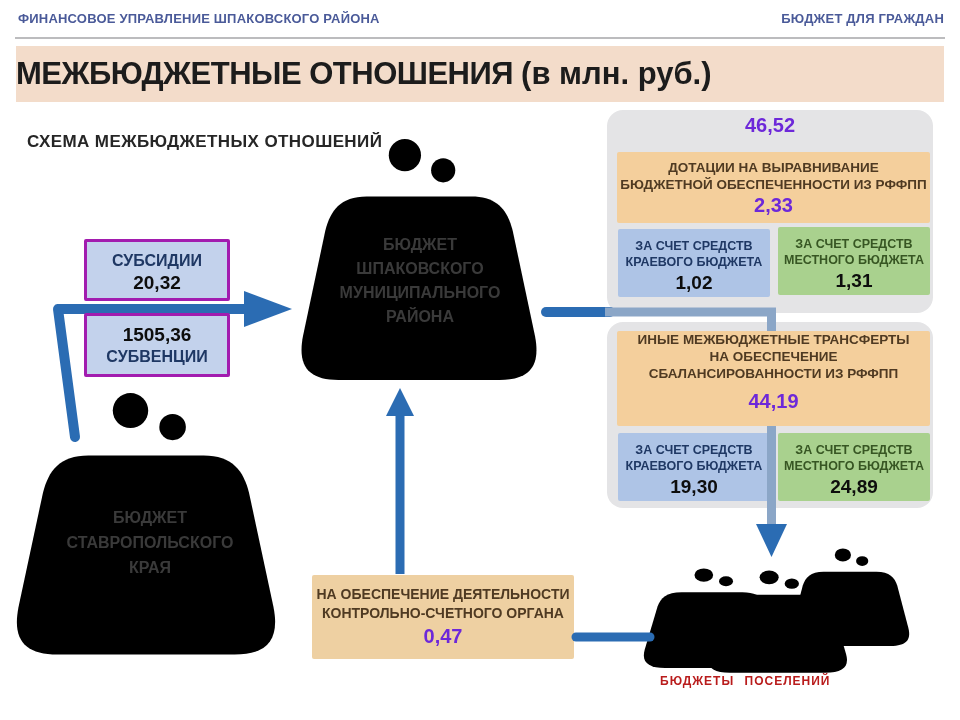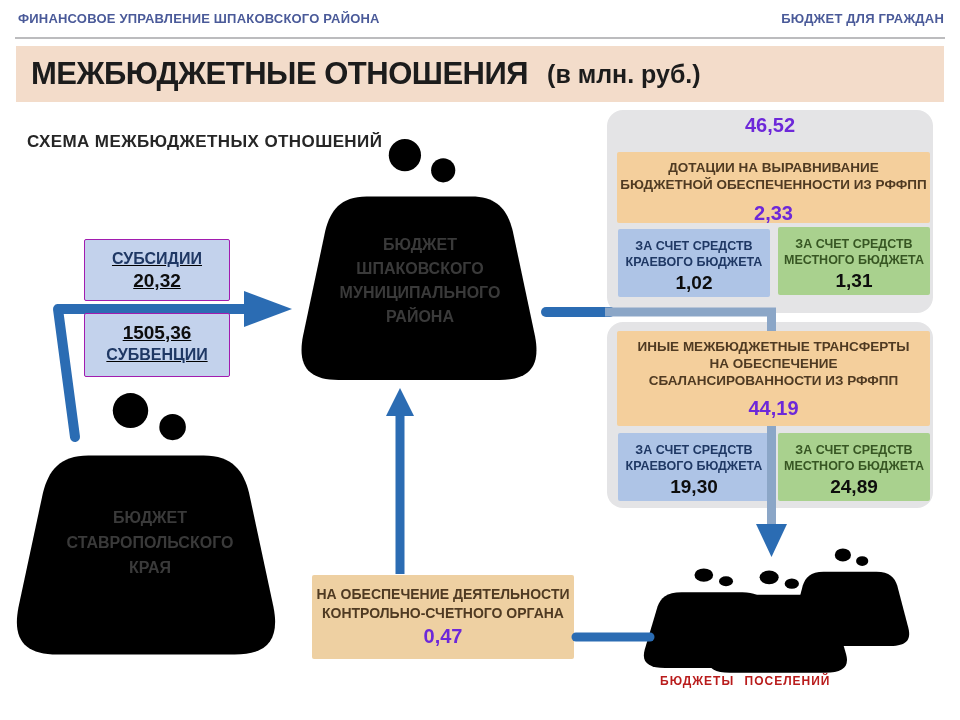--- a/index.html
+++ b/index.html
@@ -6,29 +6,29 @@
   .canvas{position:relative;width:960px;height:720px;background:#fff;overflow:hidden;
           font-family:"Liberation Sans",sans-serif;}
   .abs{position:absolute;}
 
   
   .hdr-text{font-size:13px;font-weight:bold;color:var(--header-blue);letter-spacing:.2px;}
   .hdr-rule{left:15px;right:15px;top:37px;height:2px;background:#bcbcbe;}
 
   
   .title-bar{left:16px;top:46px;width:928px;height:56px;background:var(--title-bg);
-             display:flex;align-items:center;padding-left:15px;box-sizing:border-box;}
+             display:flex;align-items:center;box-sizing:border-box;}
   .title-main{font-size:31px;font-weight:bold;color:#1c1c1c;letter-spacing:-.5px;}
-  .title-units{font-size:25px;font-weight:600;color:#1c1c1c;margin-left:19px;}
+  .title-units{font-size:31px;font-weight:600;color:#1c1c1c;margin-left:8px;}
 
   .scheme-label{left:27px;top:132px;font-size:17px;font-weight:bold;color:#262626;letter-spacing:.4px;}
 
   
   .rbox{box-sizing:border-box;border-radius:2px;text-align:center;}
-  .box-blue-lt{background:var(--blue-box-light);border:1px solid #a21caf;text-decoration:underline;}
+  .box-blue-lt{background:var(--blue-box-light);border:3px solid #a21caf;}
   .box-blue{background:var(--blue-box);}
   .box-green{background:var(--green-box);}
   .box-orange{background:var(--orange-box);}
   .box-orange2{background:var(--orange-box2);border-radius:2px;}
   .panel{background:var(--panel-gray);border-radius:16px;}
 
   .lbl-navy{font-size:16px;font-weight:bold;color:var(--navy-text);line-height:22px;}
   .lbl-sm-navy{font-size:12.5px;font-weight:bold;color:var(--navy-text);line-height:16px;}
   .lbl-sm-green{font-size:12.5px;font-weight:bold;color:var(--green-text);line-height:16px;}
   .lbl-brown{font-size:13.5px;font-weight:bold;color:var(--brown-text);line-height:17px;}
@@ -108,35 +108,35 @@
   <div class="abs rbox box-blue-lt z2" style="left:84px;top:313px;width:146px;height:64px;padding-top:8px">
     <div class="num">1505,36</div>
     <div class="lbl-navy">СУБВЕНЦИИ</div>
   </div>
 
   <div class="abs panel z1" style="left:607px;top:110px;width:326px;height:203px"></div>
   <div class="abs num-lg z2" style="left:607px;top:114px;width:326px;text-align:center">46,52</div>
   <div class="abs rbox box-orange z2" style="left:617px;top:152px;width:313px;height:71px;padding-top:7px">
     <div class="lbl-brown">ДОТАЦИИ НА ВЫРАВНИВАНИЕ</div>
     <div class="lbl-brown">БЮДЖЕТНОЙ ОБЕСПЕЧЕННОСТИ ИЗ РФФПП</div>
-    <div class="num-lg" style="margin-top:9px">2,33</div>
+    <div class="num-lg" style="margin-top:1px">2,33</div>
   </div>
   <div class="abs rbox box-blue z2" style="left:618px;top:229px;width:152px;height:68px;padding-top:9px">
     <div class="lbl-sm-navy">ЗА СЧЕТ СРЕДСТВ</div>
     <div class="lbl-sm-navy">КРАЕВОГО БЮДЖЕТА</div>
     <div class="num" style="margin-top:2px">1,02</div>
   </div>
   <div class="abs rbox box-green z2" style="left:778px;top:227px;width:152px;height:68px;padding-top:9px">
     <div class="lbl-sm-green">ЗА СЧЕТ СРЕДСТВ</div>
     <div class="lbl-sm-green">МЕСТНОГО БЮДЖЕТА</div>
     <div class="num" style="margin-top:2px">1,31</div>
   </div>
 
   <div class="abs panel z1" style="left:607px;top:322px;width:326px;height:186px"></div>
-  <div class="abs rbox box-orange z2" style="left:617px;top:331px;width:313px;height:95px;padding-top:7px">
+  <div class="abs rbox box-orange z2" style="left:617px;top:331px;width:313px;height:95px;">
     <div class="lbl-brown">ИНЫЕ МЕЖБЮДЖЕТНЫЕ ТРАНСФЕРТЫ</div>
     <div class="lbl-brown">НА ОБЕСПЕЧЕНИЕ</div>
     <div class="lbl-brown">СБАЛАНСИРОВАННОСТИ ИЗ РФФПП</div>
     <div class="num-lg" style="margin-top:8px">44,19</div>
   </div>
   <div class="abs rbox box-blue z2" style="left:618px;top:433px;width:152px;height:68px;padding-top:9px">
     <div class="lbl-sm-navy">ЗА СЧЕТ СРЕДСТВ</div>
     <div class="lbl-sm-navy">КРАЕВОГО БЮДЖЕТА</div>
     <div class="num" style="margin-top:2px">19,30</div>
   </div>

